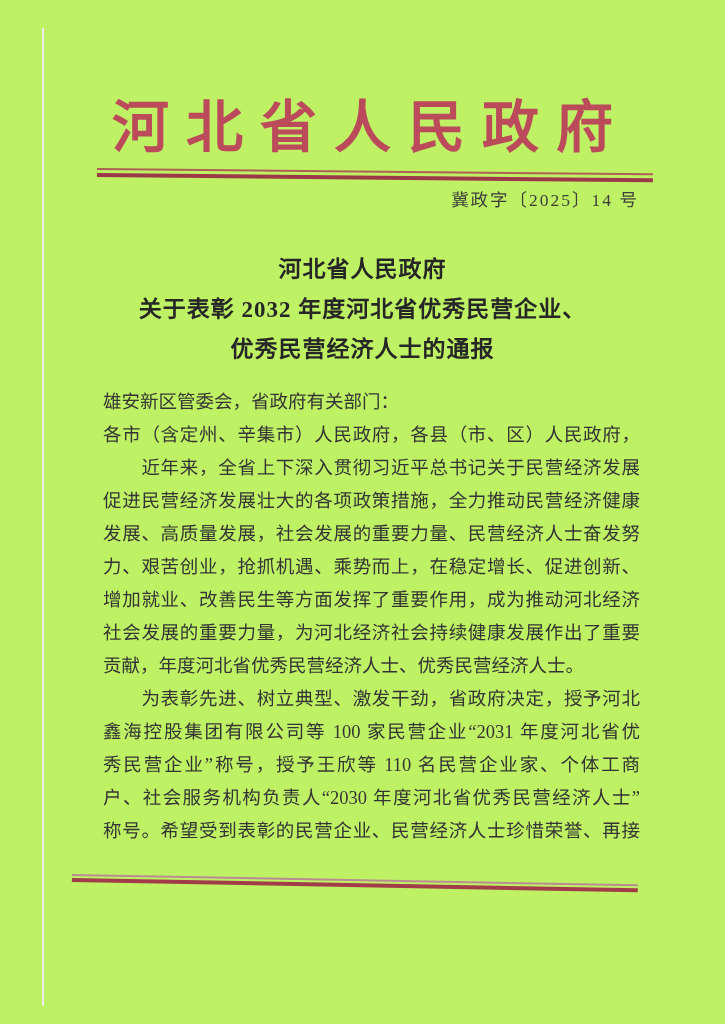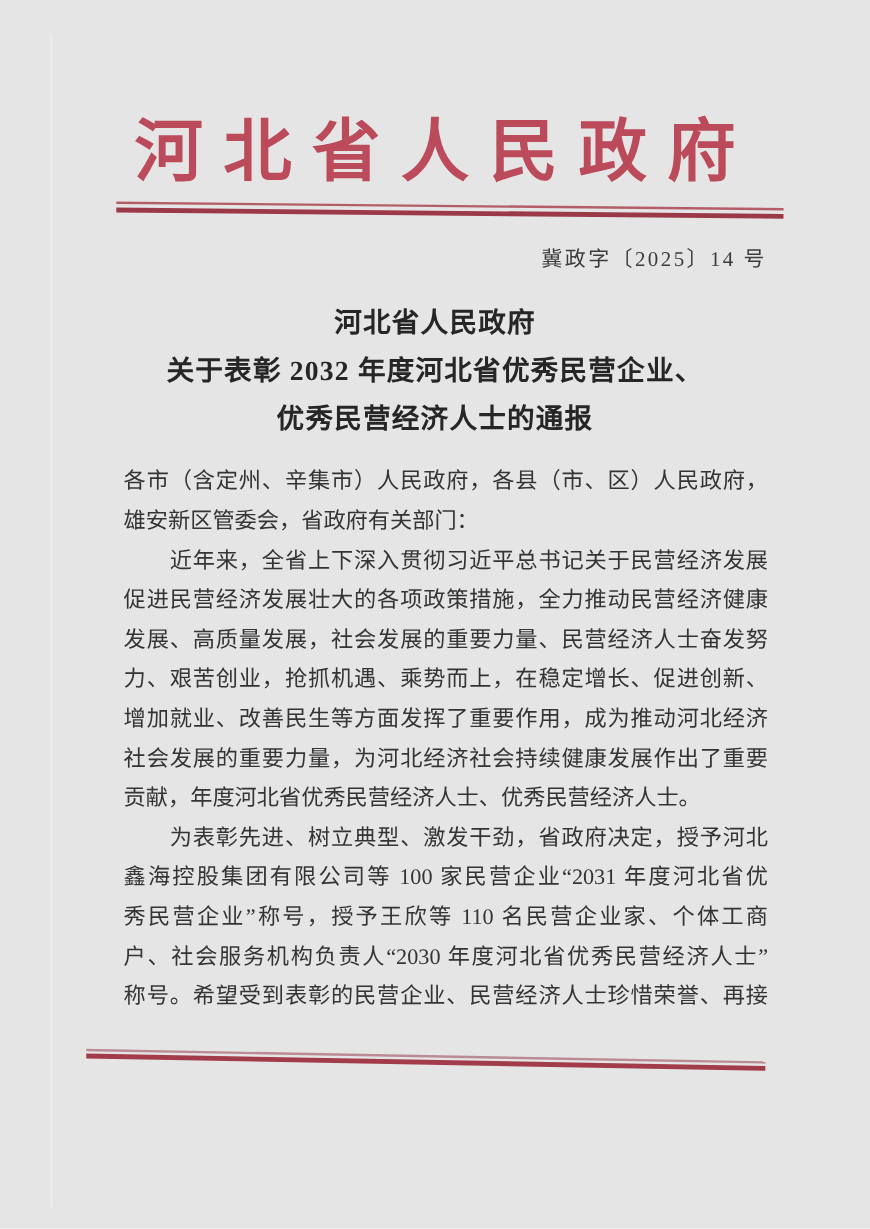--- a/index.html
+++ b/index.html
@@ -4,21 +4,21 @@
 <style>
   html, body {
     margin: 0;
     padding: 0;
     background: #ffffff;
   }
   .page {
     position: relative;
     width: 725px;
     height: 1024px;
-    background: #e5e5e5;
+    background: #bef264;
     overflow: hidden;
     font-family: "Liberation Serif", "DejaVu Serif", serif;
   }
   
   .scan-edge {
     position: absolute;
     left: 42px;
     top: 28px;
     width: 2px;
     height: 978px;
@@ -55,21 +55,21 @@
     opacity: 0.85;
   }
   .head-rule .thick {
     margin-top: 3px;
     height: 4px;
     background: #9c3948;
   }
   
   .doc-number {
     position: absolute;
-    top: 202px;
+    top: 186px;
     right: 86px;
     font-size: 17.5px;
     color: #3c3c3c;
     letter-spacing: 2px;
     white-space: nowrap;
   }
   
   .notice-title {
     position: absolute;
     top: 250px;
@@ -135,22 +135,22 @@
 
   <div class="doc-number">冀政字〔2025〕14 号</div>
 
   <div class="notice-title">
     <div>河北省人民政府</div>
     <div>关于表彰 2032 年度河北省优秀民营企业、</div>
     <div>优秀民营经济人士的通报</div>
   </div>
 
   <div class="notice-body">
+    <div class="line short">雄安新区管委会，省政府有关部门：</div>
     <div class="line">各市（含定州、辛集市）人民政府，各县（市、区）人民政府，</div>
-    <div class="line short">雄安新区管委会，省政府有关部门：</div>
     <div class="line">　　近年来，全省上下深入贯彻习近平总书记关于民营经济发展</div>
     <div class="line">促进民营经济发展壮大的各项政策措施，全力推动民营经济健康</div>
     <div class="line">发展、高质量发展，社会发展的重要力量、民营经济人士奋发努</div>
     <div class="line">力、艰苦创业，抢抓机遇、乘势而上，在稳定增长、促进创新、</div>
     <div class="line">增加就业、改善民生等方面发挥了重要作用，成为推动河北经济</div>
     <div class="line">社会发展的重要力量，为河北经济社会持续健康发展作出了重要</div>
     <div class="line short">贡献，年度河北省优秀民营经济人士、优秀民营经济人士。</div>
     <div class="line">　　为表彰先进、树立典型、激发干劲，省政府决定，授予河北</div>
     <div class="line">鑫海控股集团有限公司等 100 家民营企业“2031 年度河北省优</div>
     <div class="line">秀民营企业”称号，授予王欣等 110 名民营企业家、个体工商</div>

